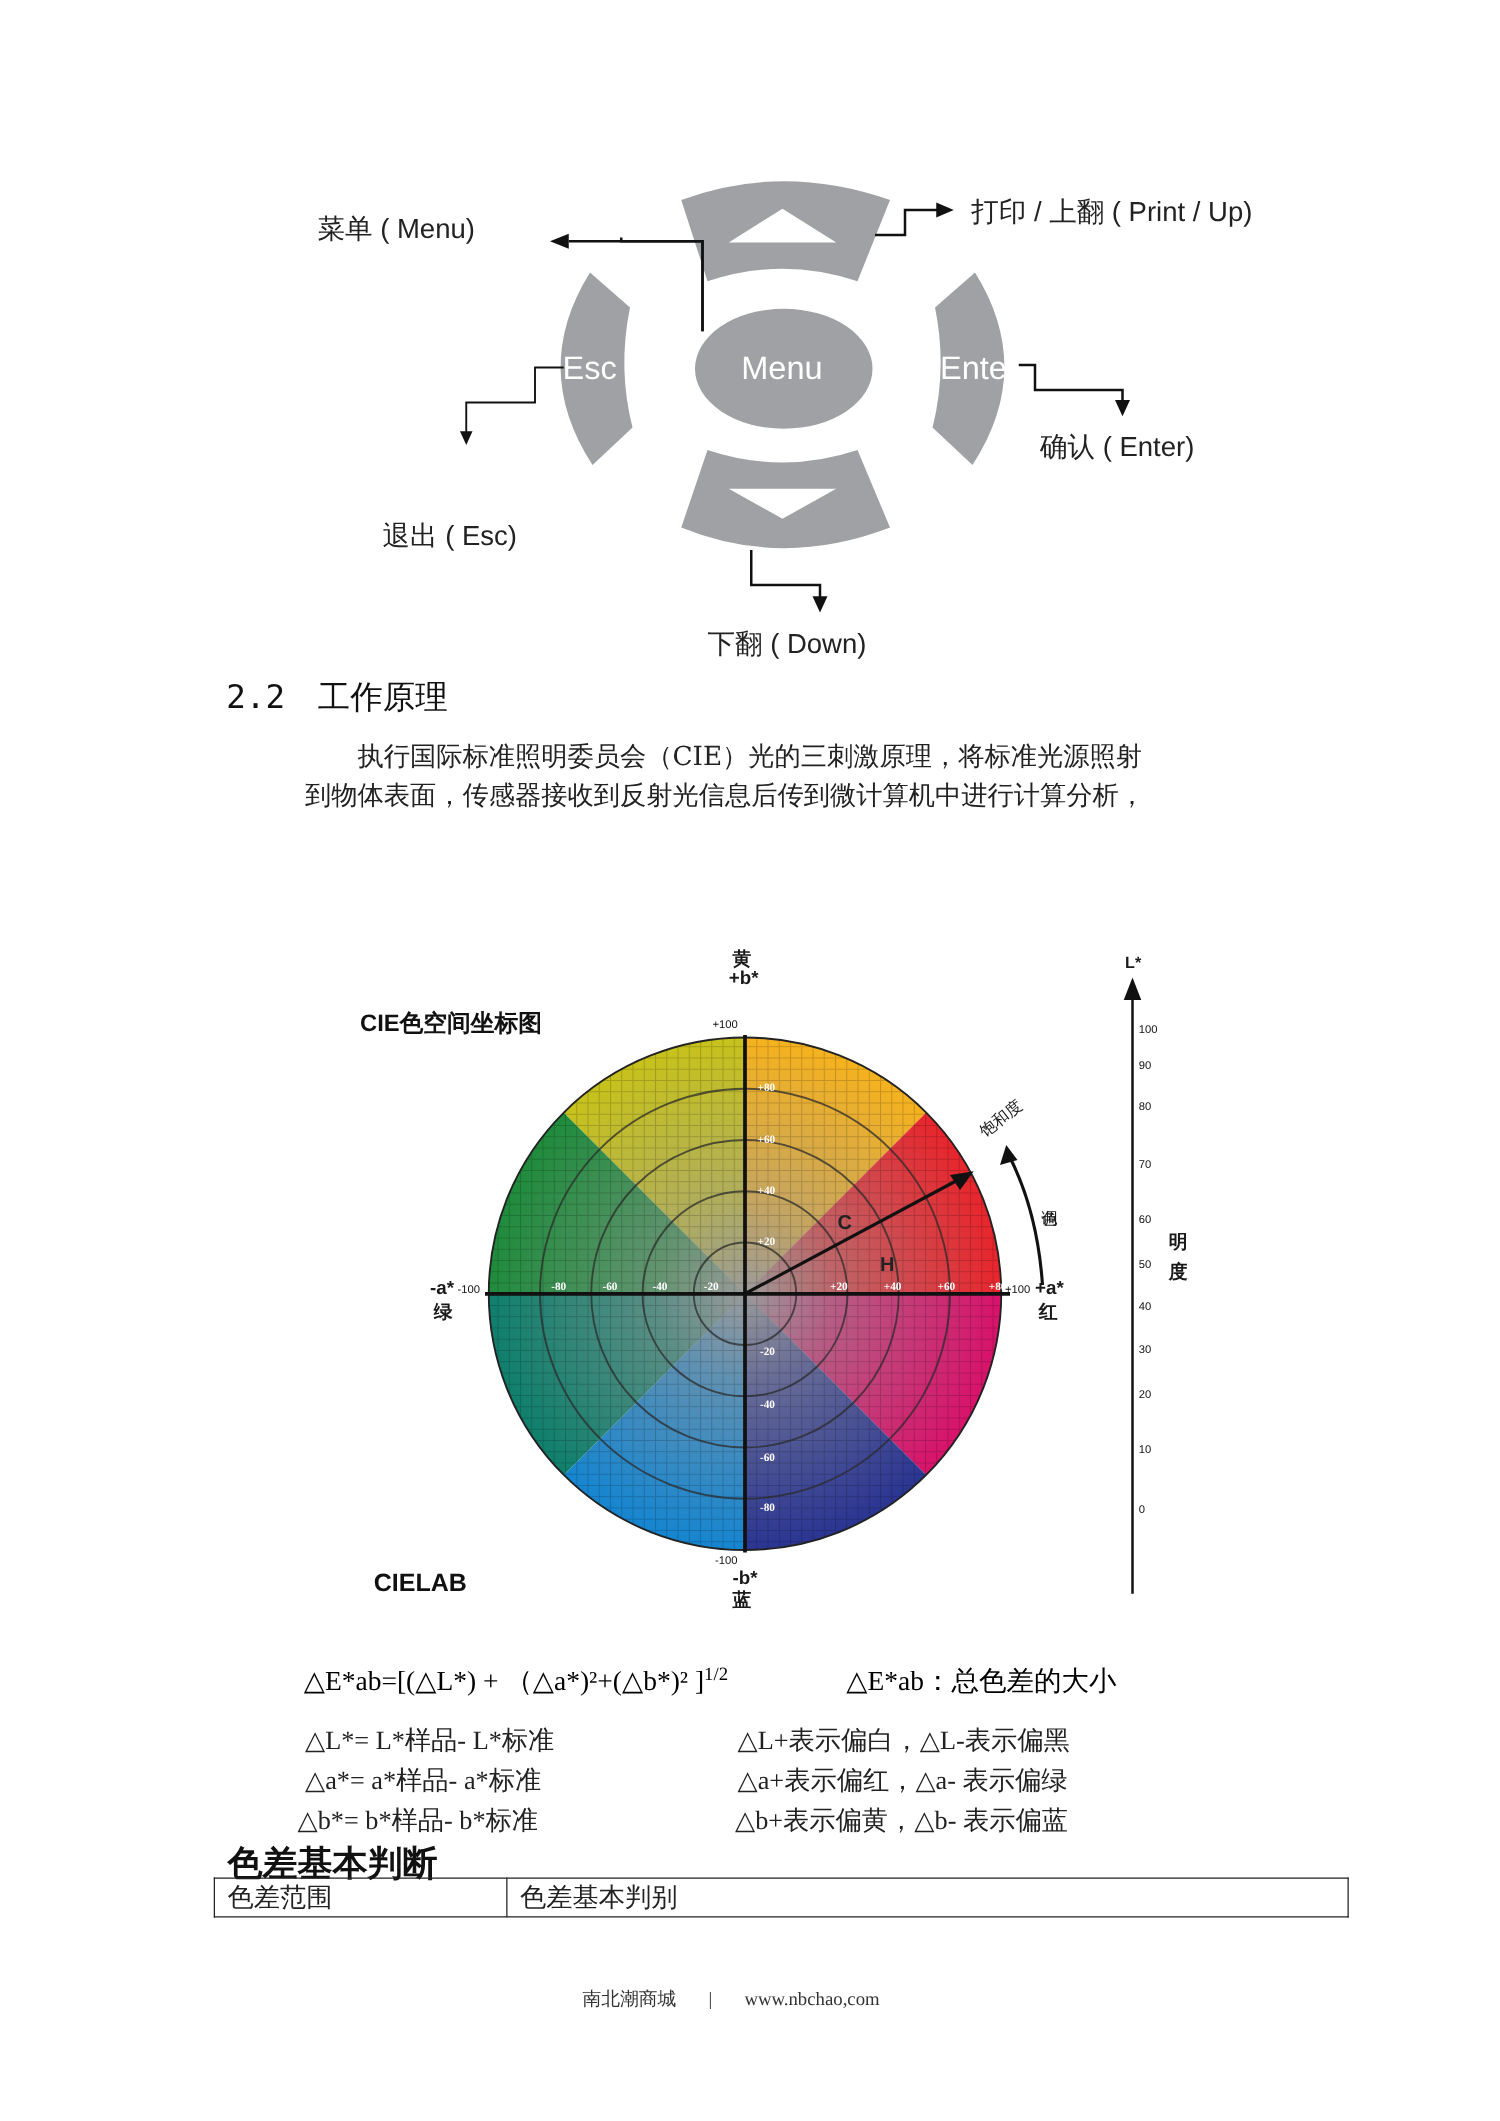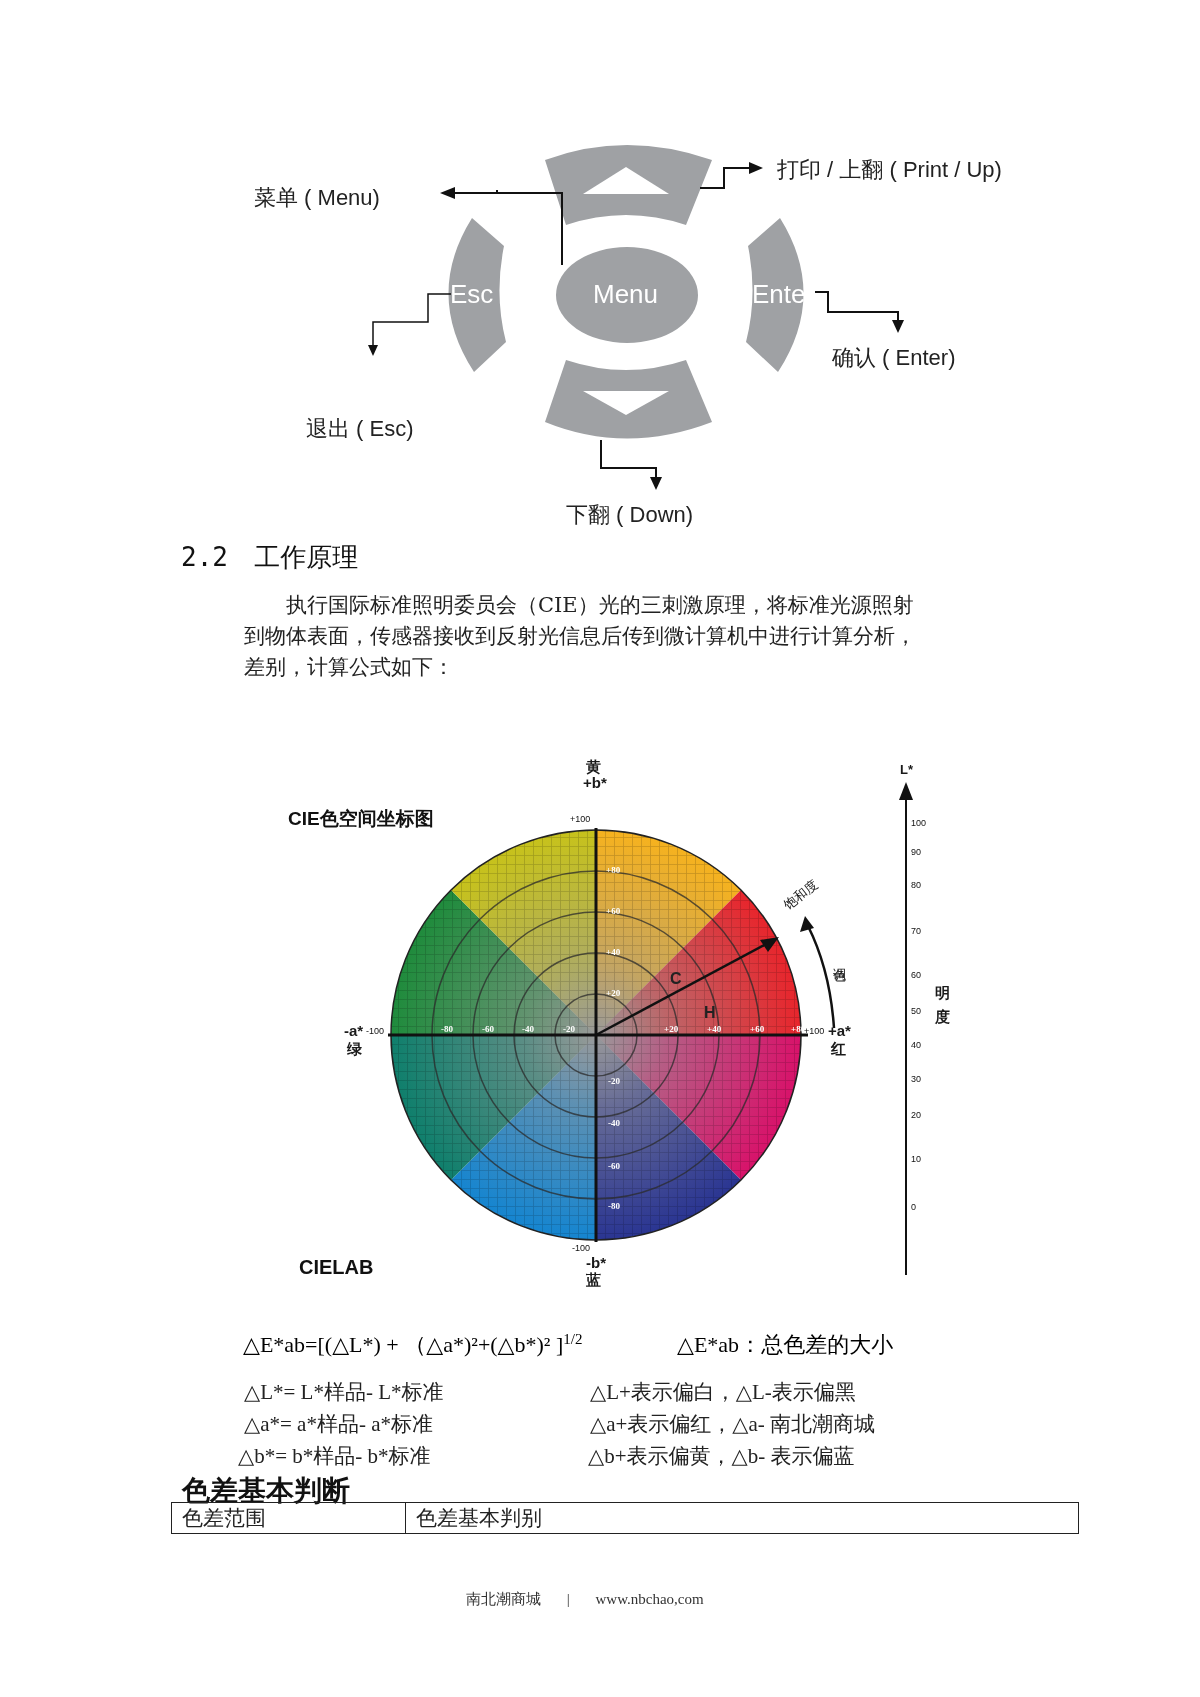--- a/index.html
+++ b/index.html
@@ -60,36 +60,35 @@
     <polygon points="898,333 892,320 904,320" fill="#111"></polygon>
 
     <polyline points="601,440 601,468 656,468 656,478" fill="none" stroke="#111" stroke-width="2"></polyline>
     <polygon points="656,490 650,477 662,477" fill="#111"></polygon>
   </svg>
 
   <span class="abs keytxt" style="left:450px;top:279px;">Esc</span>
   <span class="abs keytxt" style="left:593px;top:279px;">Menu</span>
   <span class="abs keytxt" style="left:752px;top:279px;">Enter</span>
 
-  <span class="abs lbl" style="left:254px;top:183px;text-align:center;">菜单 ( Menu)</span>
+  <span class="abs lbl" style="left:254px;top:168px;text-align:center;">菜单 ( Menu)</span>
   <span class="abs lbl" style="left:777px;top:155px;">打印 / 上翻 ( Print / Up)</span>
   <span class="abs lbl" style="left:306px;top:366px;margin-top:48px;">退出 ( Esc)</span>
   <span class="abs lbl" style="left:832px;top:343px;">确认 ( Enter)</span>
   <span class="abs lbl" style="left:566px;top:500px;">下翻 ( Down)</span>
 </div>
 
 <div class="abs h2" style="left:181px;top:540px;">
   <span class="serif" style="font-family:'DejaVu Sans Mono',monospace;">2.2</span>
   <span style="margin-left:18px;">工作原理</span>
 </div>
 
 <div class="abs para" style="left:244px;top:590px;width:800px;">
   <div style="padding-left:42px;">执行国际标准照明委员会（CIE）光的三刺激原理，将标准光源照射</div>
   <div>到物体表面，传感器接收到反射光信息后传到微计算机中进行计算分析，</div>
-  <div>差别，计算公式如下：</div>
 </div>
 
 <div class="abs" style="left:0;top:770px;width:1200px;height:540px;">
   <span class="abs sans" style="left:288px;top:36px;font-size:19px;font-weight:bold;color:#111;">CIE色空间坐标图</span>
   <span class="abs sans" style="left:299px;top:486px;font-size:20px;font-weight:bold;color:#111;">CIELAB</span>
 
   <svg class="abs" style="left:0;top:0" width="1200" height="540">
     <defs>
       <clipPath id="wheelClip">
           <circle cx="596" cy="265" r="205"></circle>
@@ -193,21 +192,21 @@
 <div class="abs formula" style="left:243px;top:1330px;">
   <span>△E*ab=</span><span>[(△L*) + （△a*)²+(△b*)² ]</span><sup style="font-size:15px;">1/2</sup>
 </div>
 <div class="abs formula" style="left:677px;top:1330px;">
   <span>△E*ab</span><span>：总色差的大小</span>
 </div>
 
 <div class="abs def" style="left:244px;top:1378px;"><span>△L*= L*样品- L*标准</span></div>
 <div class="abs def" style="left:590px;top:1378px;"><span>△L+表示偏白，△L-表示偏黑</span></div>
 <div class="abs def" style="left:244px;top:1410px;"><span>△a*= a*样品- a*标准</span></div>
-<div class="abs def" style="left:590px;top:1410px;"><span>△a+表示偏红，△a-  南北潮商城</span></div>
+<div class="abs def" style="left:590px;top:1410px;"><span>△a+表示偏红，△a-  表示偏绿</span></div>
 <div class="abs def" style="left:238px;top:1442px;"><span>△b*= b*样品- b*标准</span></div>
 <div class="abs def" style="left:588px;top:1442px;"><span>△b+表示偏黄，△b-  表示偏蓝</span></div>
 
 <div class="abs" style="left:182px;top:1472px;font-size:28px;font-weight:bold;color:#111;">色差基本判断</div>
 <table class="judge abs" style="left:171px;top:1502px;width:908px;">
   <tbody>
       <tr>
     <td style="width:213px;">色差范围</td>
     <td>色差基本判别</td>
   </tr>

